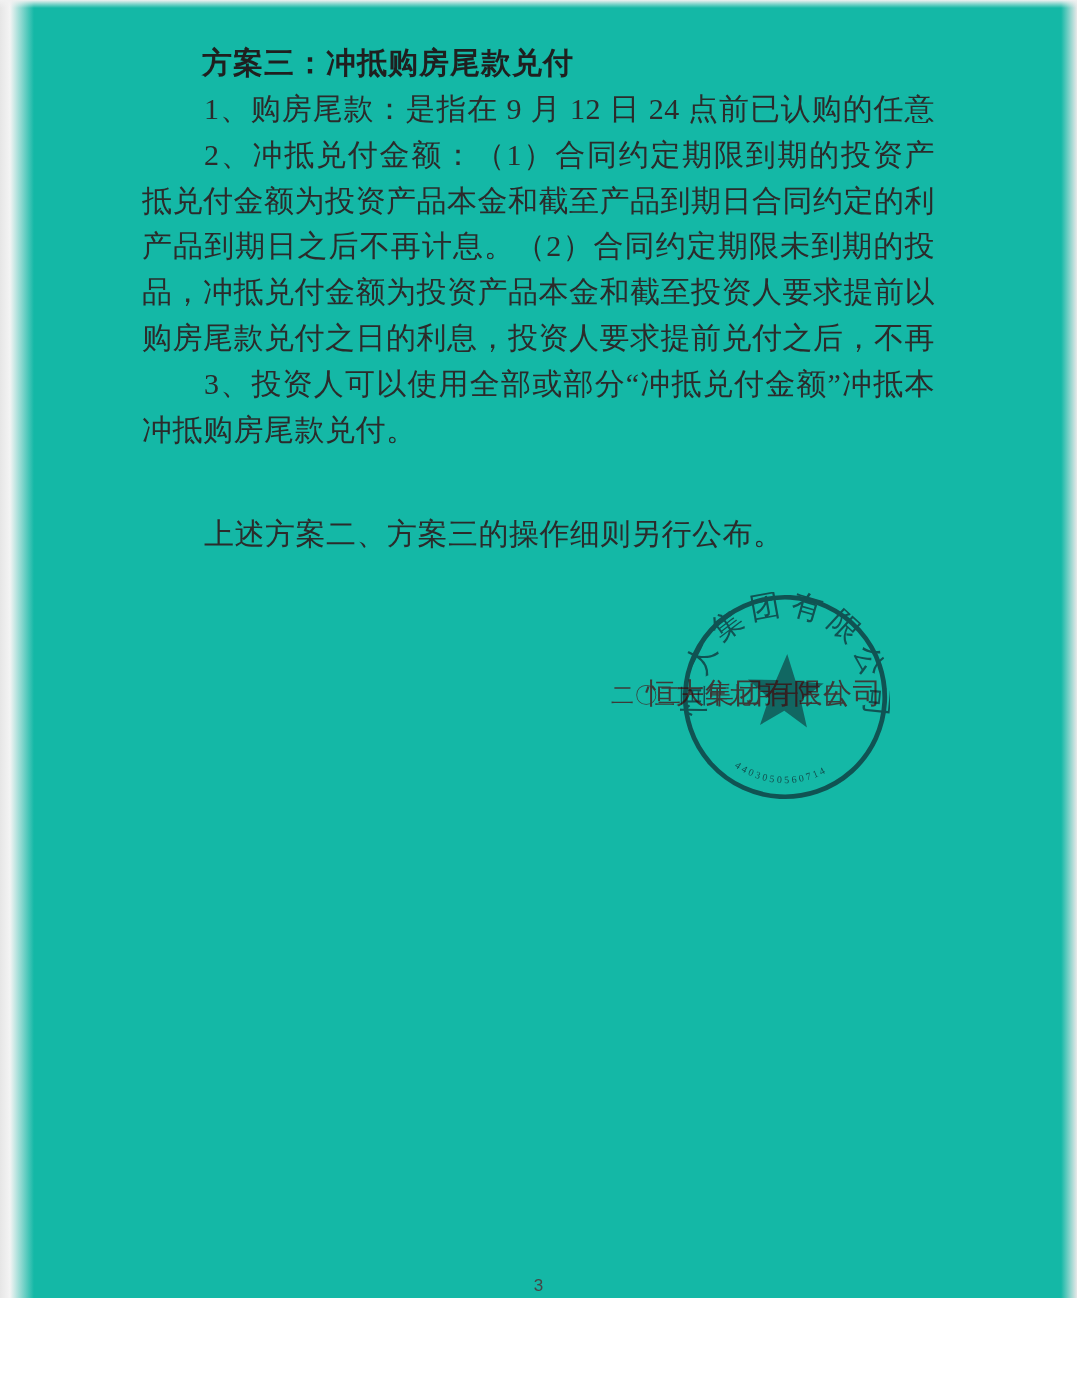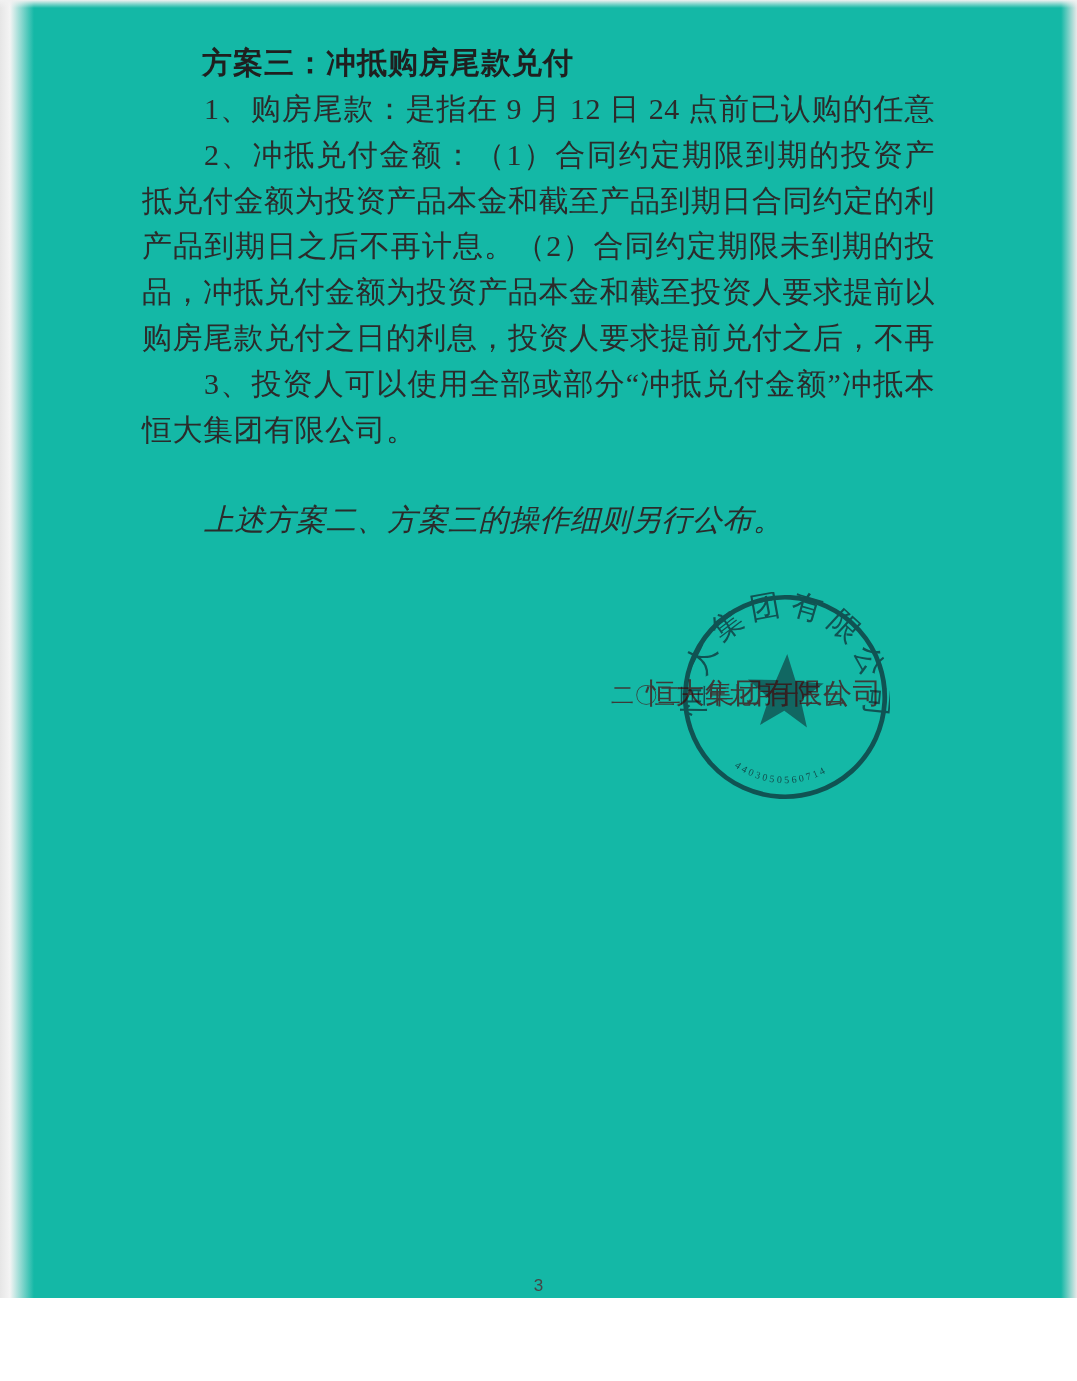--- a/index.html
+++ b/index.html
@@ -58,21 +58,21 @@
   }
   .line.fill {
     white-space: normal;
     text-align: justify;
     text-align-last: justify;
     word-break: break-all;
     overflow: hidden;
     height: 45.8px;
   }
   .line.indent { text-indent: 62px; }
-  .note-line { margin-top: 45px; font-style: italic; }
+  .note-line { margin-top: 59px; }
 
   .signature-company {
     position: absolute;
     left: 646px;
     top: 674px;
     font-size: 29px;
     letter-spacing: 0.5px;
     color: #3c3a38;
     z-index: 2;
   }
@@ -122,21 +122,21 @@
 
     <p class="line indent fill">1、购房尾款：是指在 9 月 12 日 24 点前已认购的任意恒大</p>
 
     <p class="line indent fill">2、冲抵兑付金额：（1）合同约定期限到期的投资产品，冲</p>
     <p class="line fill">抵兑付金额为投资产品本金和截至产品到期日合同约定的利息，</p>
     <p class="line fill">产品到期日之后不再计息。（2）合同约定期限未到期的投资产</p>
     <p class="line fill">品，冲抵兑付金额为投资产品本金和截至投资人要求提前以冲抵</p>
     <p class="line fill">购房尾款兑付之日的利息，投资人要求提前兑付之后，不再计息。</p>
 
     <p class="line indent fill">3、投资人可以使用全部或部分“冲抵兑付金额”冲抵本人</p>
-    <p class="line">恒大集团有限公司。</p>
+    <p class="line">冲抵购房尾款兑付。</p>
 
     <p class="line indent note-line">上述方案二、方案三的操作细则另行公布。</p>
   </div>
 
   <div class="signature-company">恒大集团有限公司</div>
   <div class="signature-date">二〇二一年九月十三日</div>
 
   <svg class="seal" viewBox="0 0 200 200">
     <g transform="rotate(3 100 100)">
       <circle cx="100" cy="100" r="95" fill="none" stroke="#c05a68" stroke-width="4.5"></circle>

